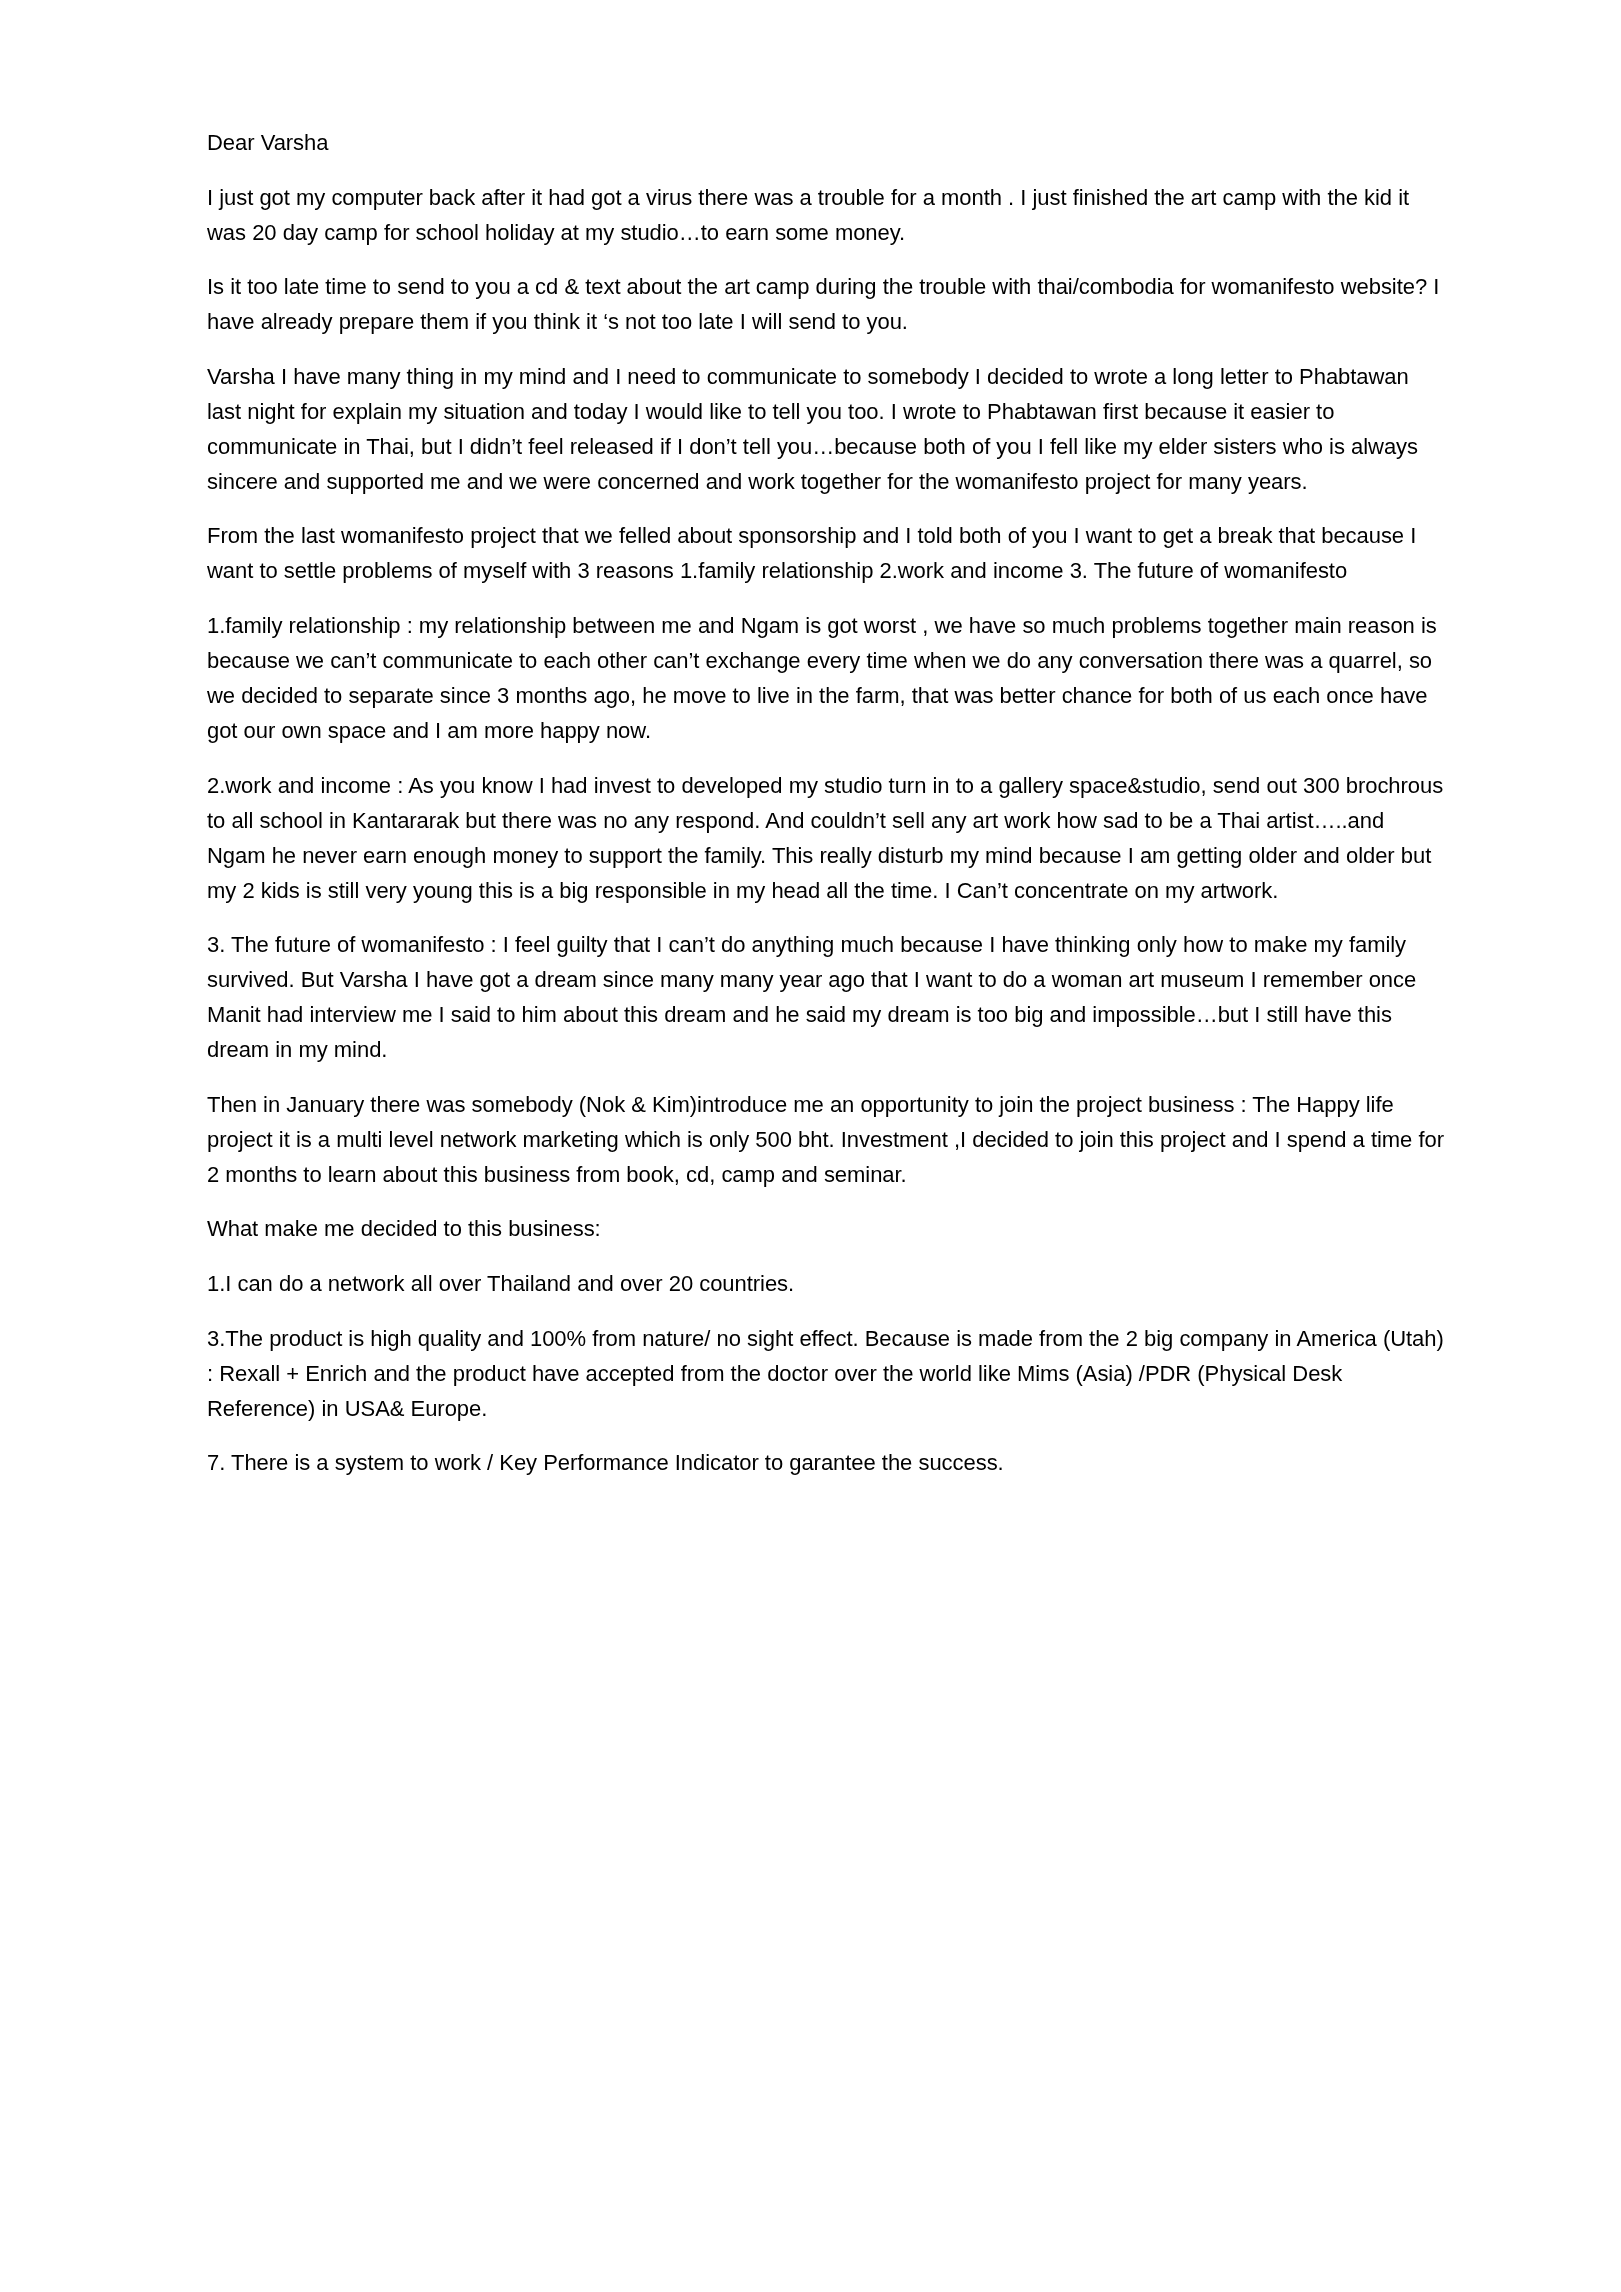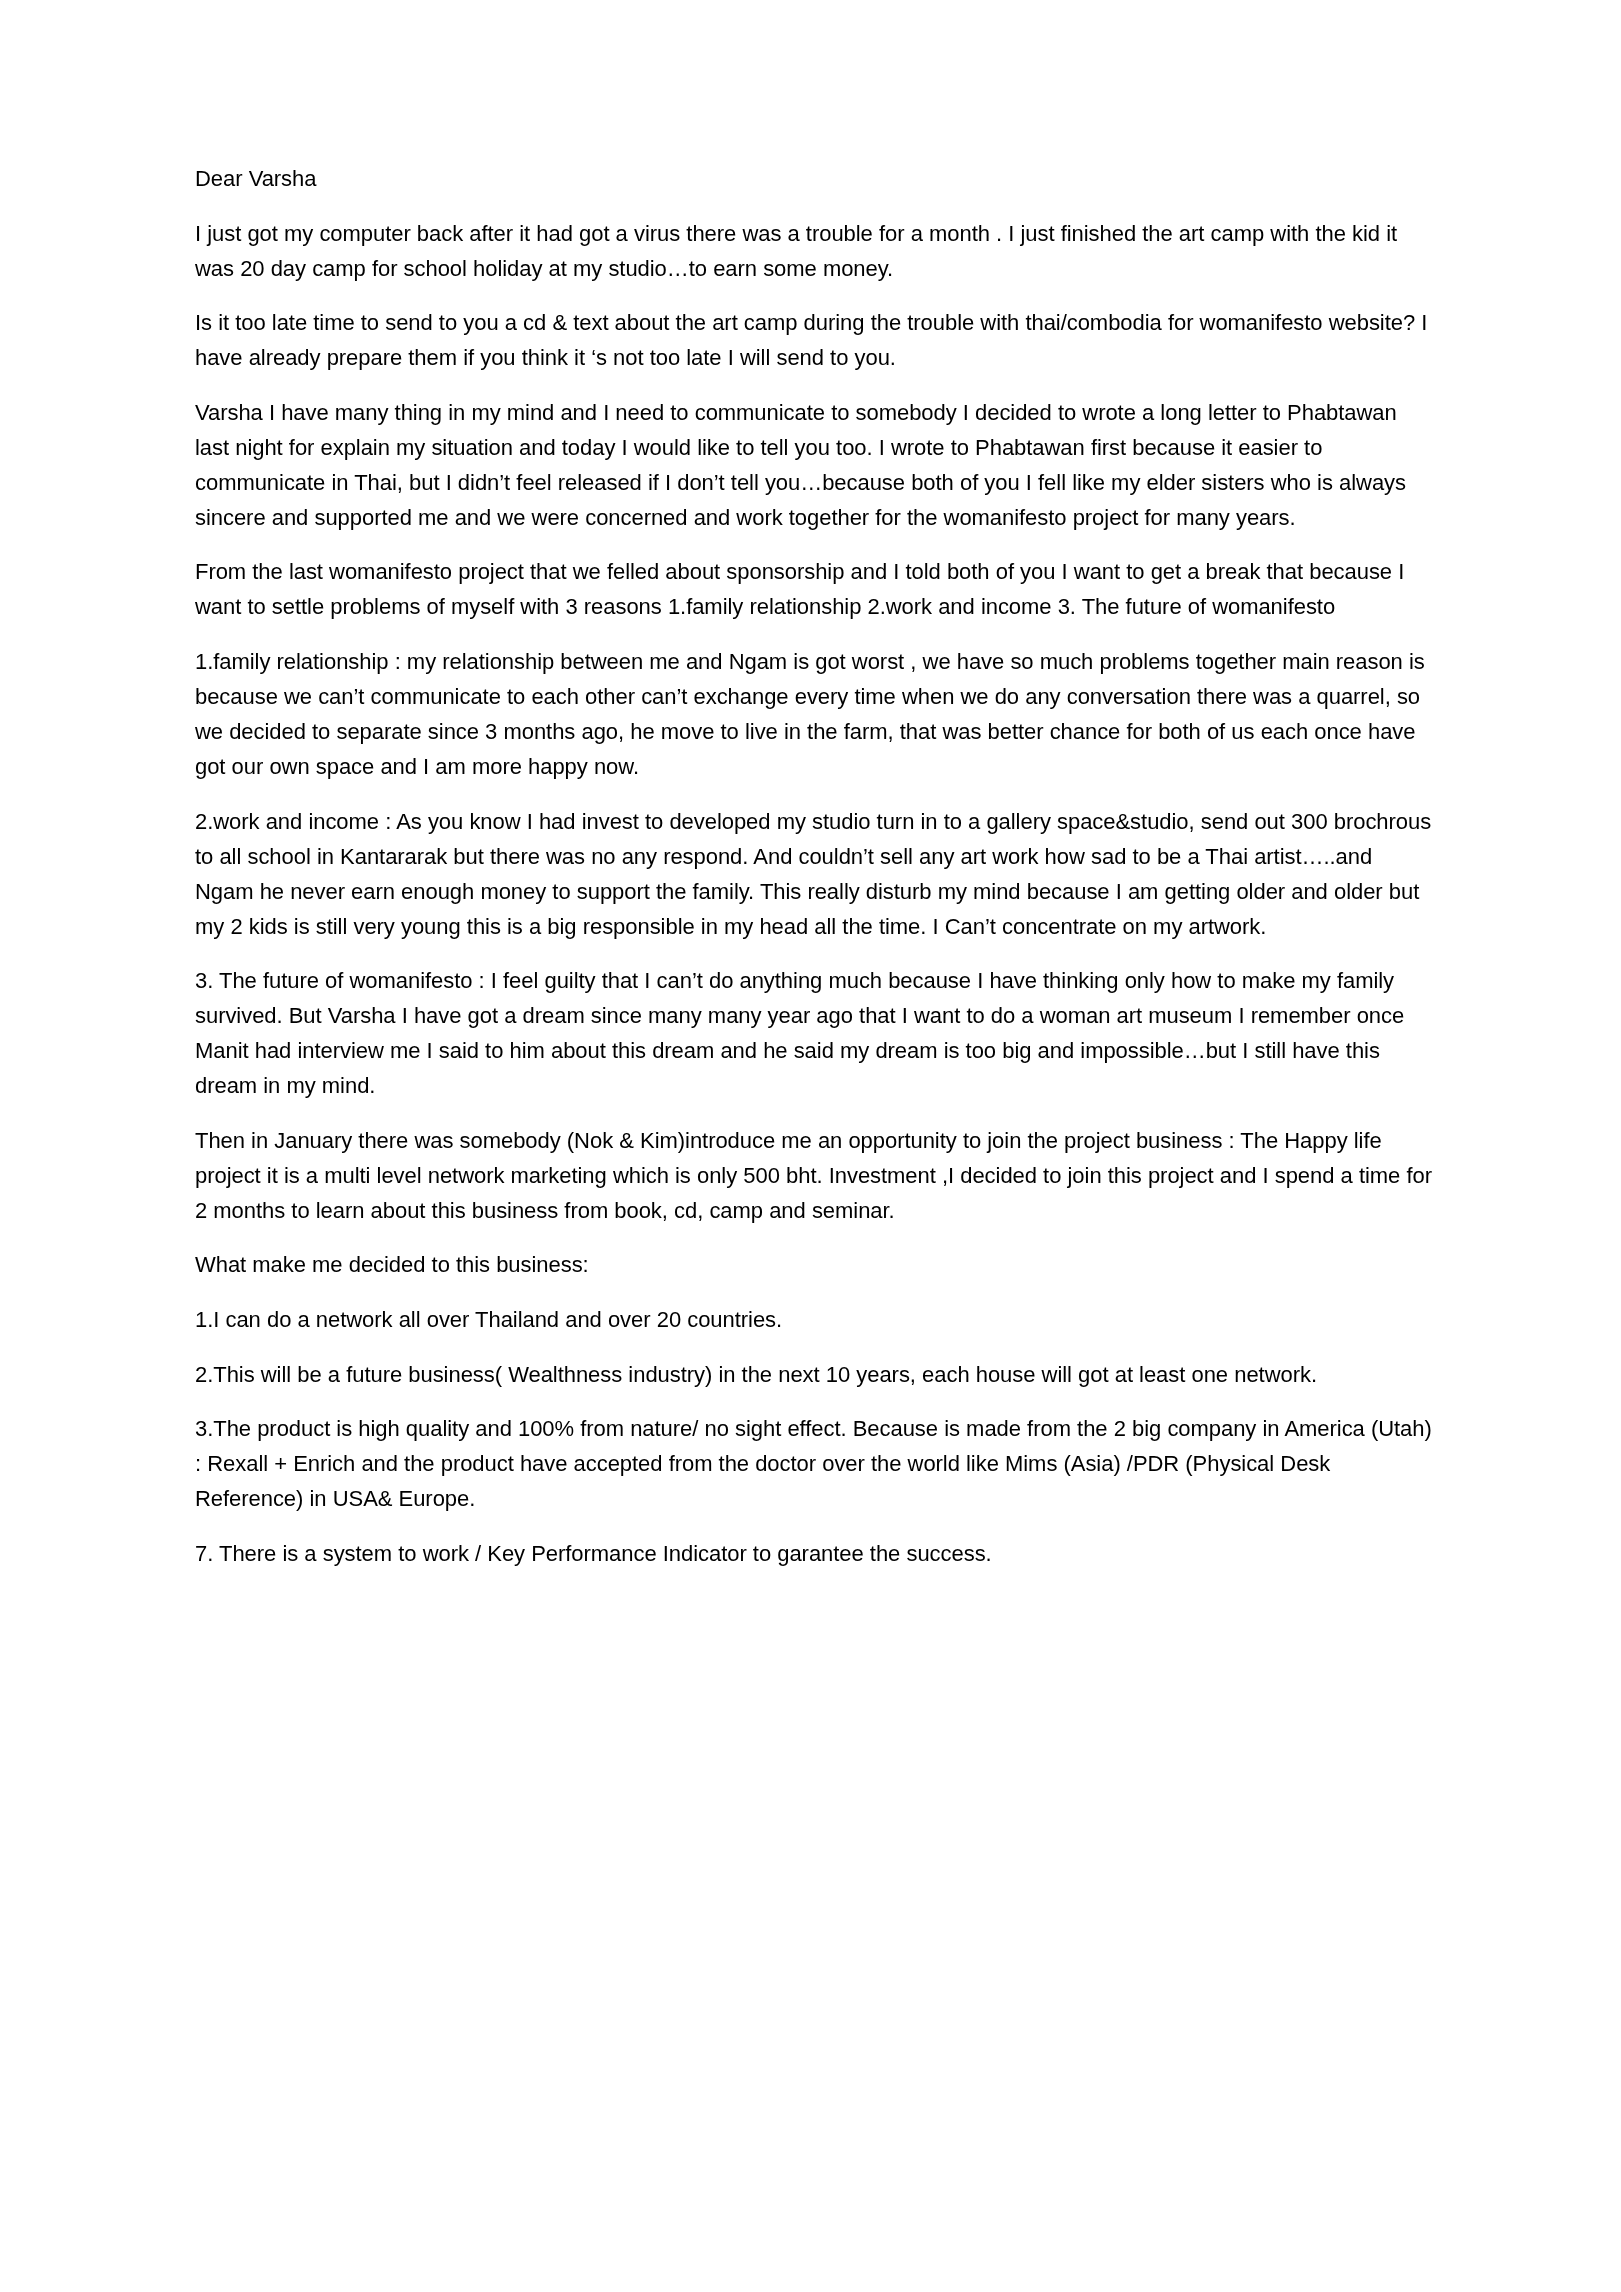--- a/index.html
+++ b/index.html
@@ -14,24 +14,23 @@
   .page {
     position: relative;
     width: 1621px;
     height: 2293px;
     background: #ffffff;
     overflow: hidden;
     box-sizing: border-box;
   }
   .doc-body {
     position: absolute;
-    left: 195px;
+    left: 207px;
     top: 125px;
     width: 1237px;
-    margin-top: 36px;
   }
   .para {
     font-size: 22px;
     line-height: 35px;
     color: #000000;
     margin: 0 0 19.6px 0;
     text-align: left;
     letter-spacing: -0.05px;
     word-spacing: 0.1px;
     -webkit-font-smoothing: none;
@@ -65,21 +64,20 @@
     <p class="para">3. The future of womanifesto :  I feel  guilty that I can’t do anything  much  because I have thinking only how to make my family survived. But Varsha I have got a dream  since many many year ago that I want to do a woman art museum  I remember once Manit had interview me I said to him about this dream and he said my dream is too big and impossible…but I still have this dream in my mind.</p>
 
     <p class="para">Then in January there was somebody (Nok &amp; Kim)introduce me an opportunity to join the project business : The Happy  life project  it is a multi level network marketing  which is only 500 bht. Investment ,I decided to join this project and I spend a time for 2 months to learn about this business from book, cd, camp and seminar.</p>
 
 
 
     <p class="para">What make me decided to this business:</p>
 
     <p class="para">1.I can do a network all over Thailand and over 20 countries.</p>
 
-    <p class="para">2.This will be a future business( Wealthness industry) in the next 10 years, each house will got at least one network.</p>
 
     <p class="para">3.The product is high quality and 100% from nature/ no sight effect. Because is made from the 2 big company in America (Utah) : Rexall + Enrich and the product have accepted from the doctor over the world like Mims (Asia) /PDR (Physical Desk Reference) in USA&amp; Europe.</p>
 
     <p class="para">7. There is a system to work / Key Performance Indicator to garantee the success.</p>
 
 
 
 
   </div>
 </div>

